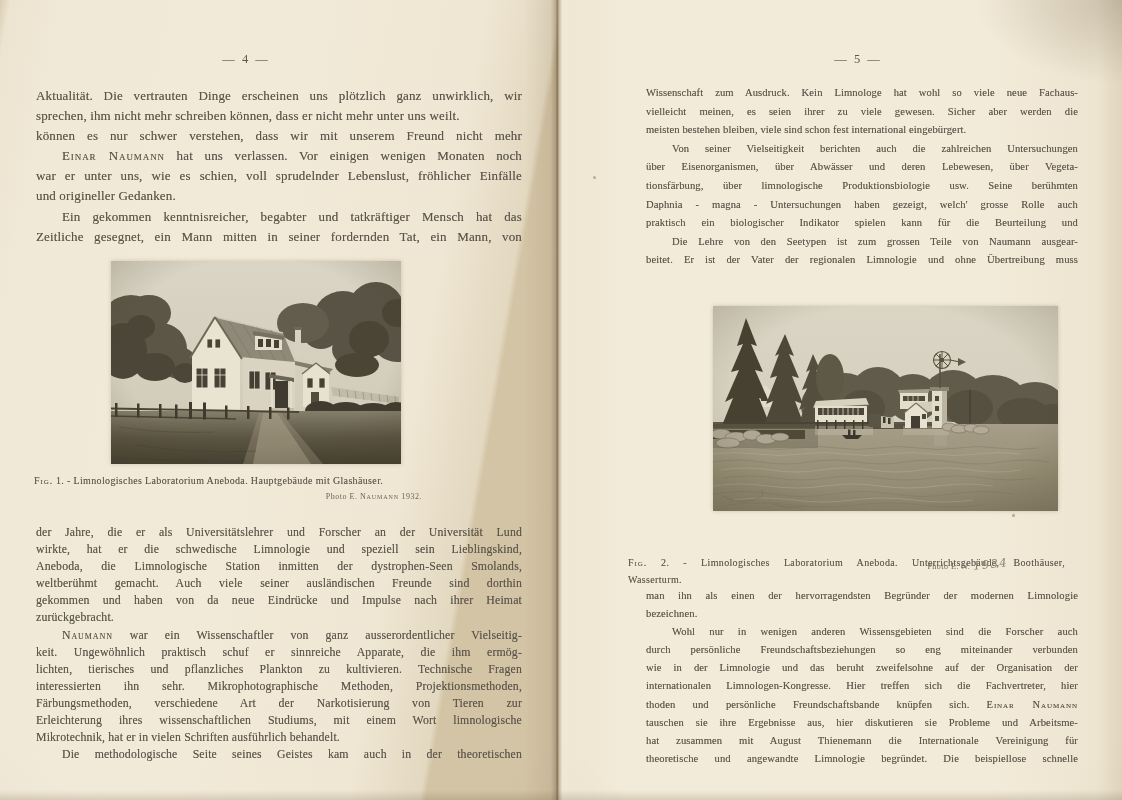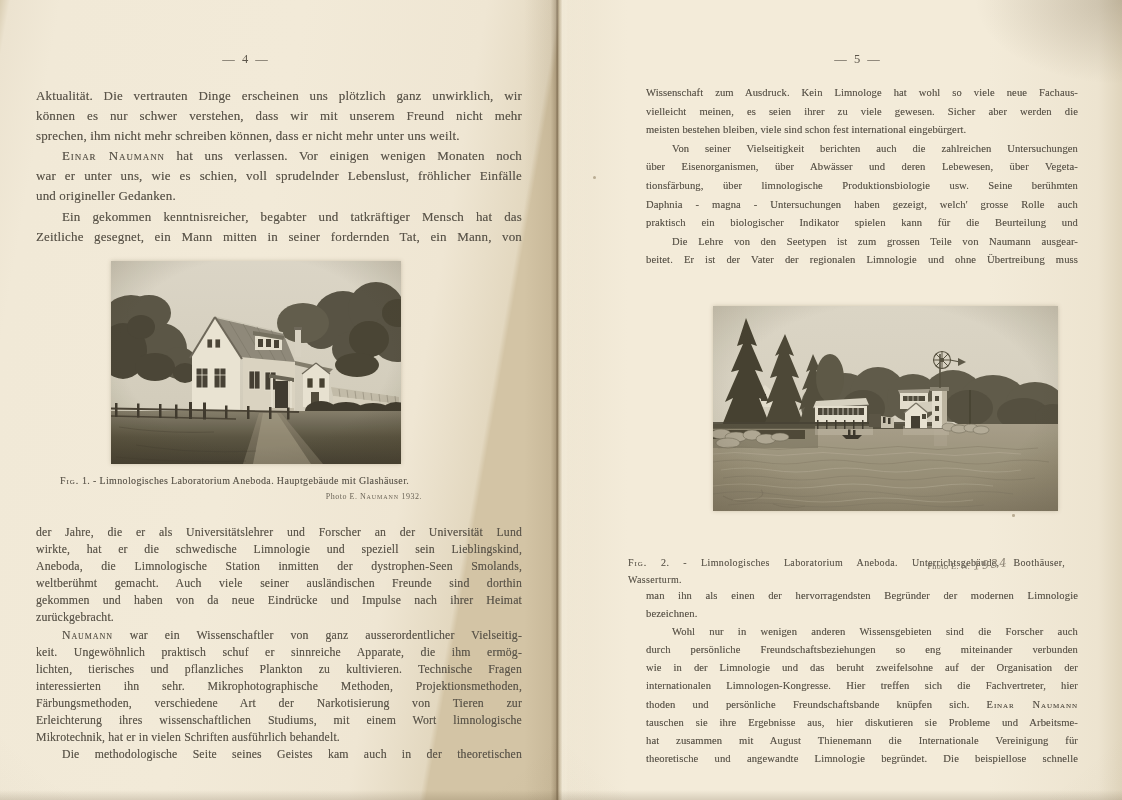--- a/index.html
+++ b/index.html
@@ -70,21 +70,21 @@
 
   .sc{font-variant:small-caps;letter-spacing:0.9px;}
 
   .caption{position:absolute;color:#5e584d;font-size:10px;}
   .caption .line{
     line-height:17px;letter-spacing:0.35px;
     text-align:justify;text-align-last:justify;
     text-shadow:0 0 0.5px rgba(94,88,77,0.5);
   }
   .caption .line.last{text-align-last:left;}
-  .cap1{left:60px;top:472px;width:395px;}
+  .cap1{left:34px;top:472px;width:395px;}
   .cap2{left:628px;top:554px;width:437px;}
 
   .credit{
     position:absolute;text-align:right;color:#6b6457;
     font-size:8px;letter-spacing:0.5px;
   }
   .credit1{left:45px;top:492px;width:377px;}
   .credit2{left:700px;top:558px;width:308px;}
   .hand{
     display:inline-block;font-style:italic;font-size:11.5px;color:#8b8273;
@@ -107,22 +107,22 @@
 
   <div class="page page-left"></div>
   <div class="page page-right"></div>
   <div class="corner-shadow"></div>
 
   <div class="page-number pn-left">— 4 —</div>
   <div class="page-number pn-right">— 5 —</div>
 
   <div class="textblock b1-left">
       <div class="line">Aktualität. Die vertrauten Dinge erscheinen uns plötzlich ganz unwirklich, wir</div>
+      <div class="line last">sprechen, ihm nicht mehr schreiben können, dass er nicht mehr unter uns weilt.</div>
       <div class="line">können es nur schwer verstehen, dass wir mit unserem Freund nicht mehr</div>
-      <div class="line last">sprechen, ihm nicht mehr schreiben können, dass er nicht mehr unter uns weilt.</div>
       <div class="line indent"><span class="sc">Einar Naumann</span> hat uns verlassen. Vor einigen wenigen Monaten noch</div>
       <div class="line">war er unter uns, wie es schien, voll sprudelnder Lebenslust, fröhlicher Einfälle</div>
       <div class="line last">und origineller Gedanken.</div>
       <div class="line indent">Ein gekommen kenntnisreicher, begabter und tatkräftiger Mensch hat das</div>
       <div class="line">Zeitliche gesegnet, ein Mann mitten in seiner fordernden Tat, ein Mann, von</div>
     </div>
 
   <figure class="photo fig1">
     <svg viewBox="0 0 290 203" xmlns="http://www.w3.org/2000/svg">
       <defs>

